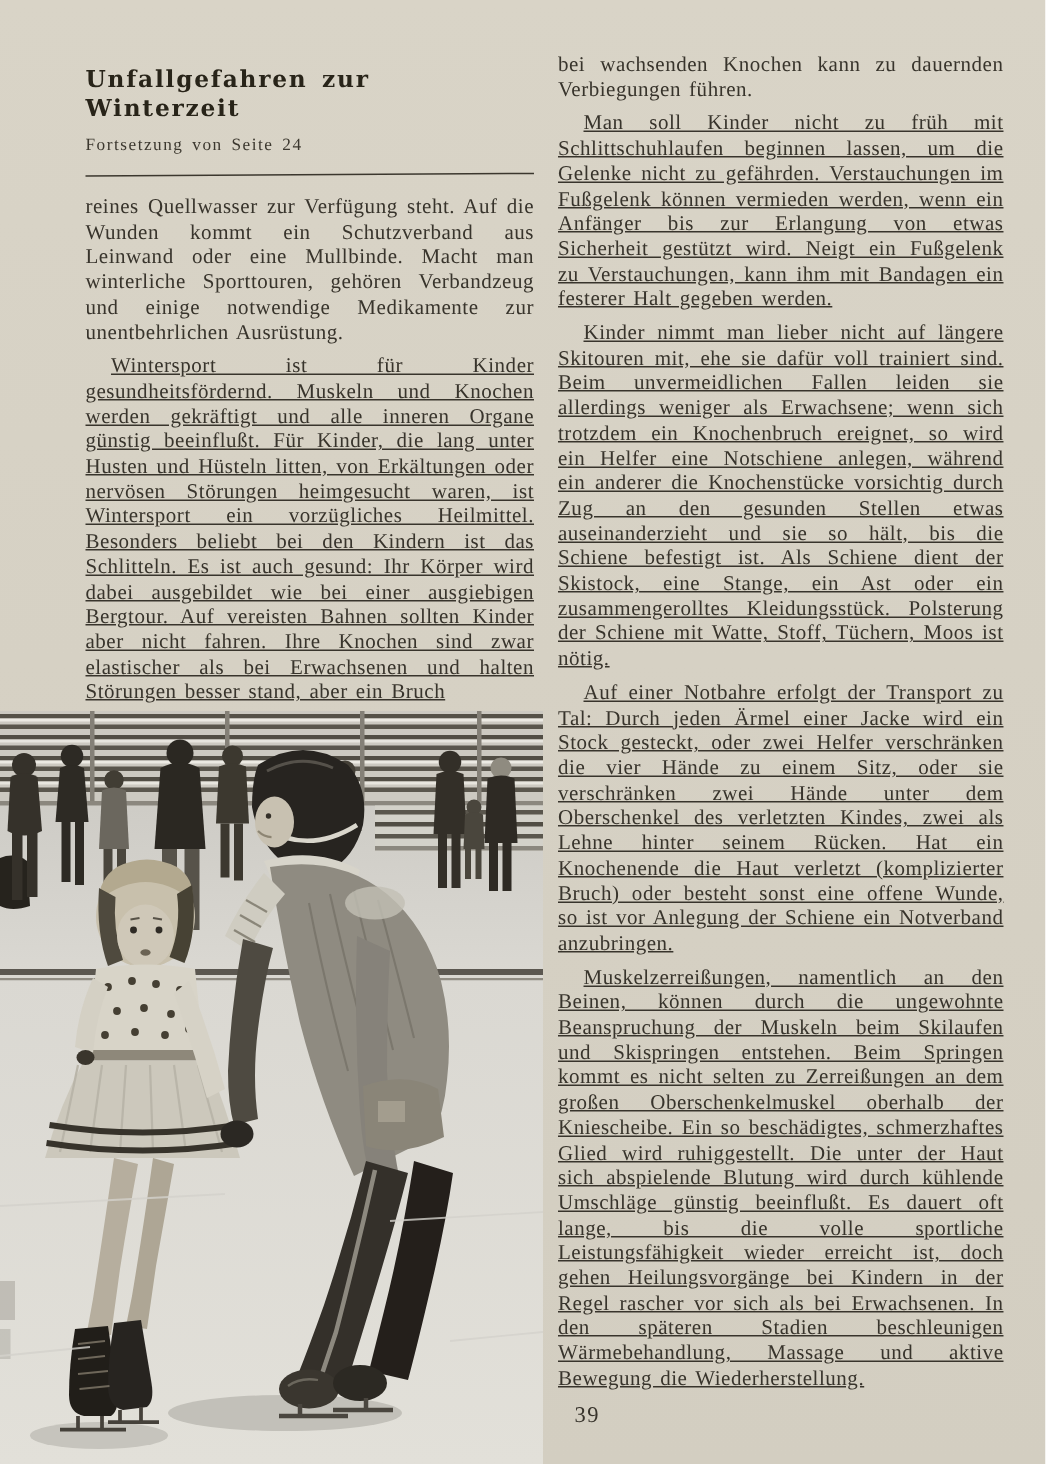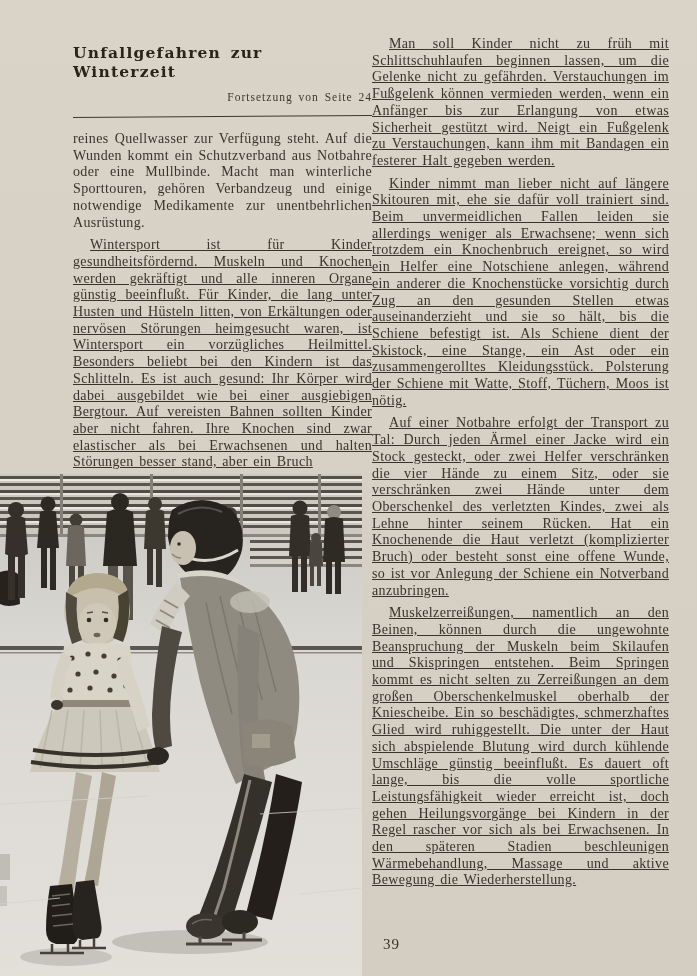--- a/index.html
+++ b/index.html
@@ -4,31 +4,31 @@
 <style>
   html,body{margin:0;padding:0;}
   .page{
     position:relative;
     width:697px;height:976px;
     background:linear-gradient(180deg,#d9d4c7 0%,#d6d1c4 45%,#d3cec1 100%);
     font-family:"Liberation Serif", serif;
     color:#37332c;
     overflow:hidden;
   }
-  .col-left{position:absolute;left:73px;top:43px;width:299px;}
+  .col-left{position:absolute;left:57px;top:43px;width:299px;}
   .col-right{position:absolute;left:372px;top:36px;width:297px;}
   .title{
     font-family:"DejaVu Serif", serif;
     font-size:15.5px;font-weight:bold;
     letter-spacing:1.2px;word-spacing:3px;
     color:#282419;margin:0;
   }
   .subtitle{
     font-size:11.5px;letter-spacing:1px;word-spacing:2px;
-    color:#3c382f;margin-top:10px;text-align:right;
+    color:#3c382f;margin-top:10px;
   }
   .rule{
     height:0;border-top:1.7px solid #3b372e;
     margin-top:13px;transform:rotate(-0.35deg);
   }
   .bodycol p{
     margin:0 0 6px 0;
     font-size:14px;line-height:16.7px;
     text-align:justify;
     letter-spacing:0.35px;word-spacing:1.6px;
@@ -49,21 +49,21 @@
 <body>
 
 <div class="page">
 
   <div class="col-left bodycol">
     <div>
       <h1 class="title">Unfallgefahren zur Winterzeit</h1>
       <div class="subtitle">Fortsetzung von Seite 24</div>
       <div class="rule"></div>
     </div>
-    <p class="first-para">reines Quellwasser zur Verfügung steht. Auf die Wunden kommt ein Schutzverband aus Notbahre oder eine Mullbinde. Macht man winterliche Sporttouren, gehören Verbandzeug und einige notwendige Medikamente zur unentbehrlichen Ausrüstung.</p>
+    <p class="first-para">reines Quellwasser zur Verfügung steht. Auf die Wunden kommt ein Schutzverband aus Leinwand oder eine Mullbinde. Macht man winterliche Sporttouren, gehören Verbandzeug und einige notwendige Medikamente zur unentbehrlichen Ausrüstung.</p>
     <p class="indent">Wintersport ist für Kinder gesundheitsfördernd. Muskeln und Knochen werden gekräftigt und alle inneren Organe günstig beeinflußt. Für Kinder, die lang unter Husten und Hüsteln litten, von Erkältungen oder nervösen Störungen heimgesucht waren, ist Wintersport ein vorzügliches Heilmittel. Besonders beliebt bei den Kindern ist das Schlitteln. Es ist auch gesund: Ihr Körper wird dabei ausgebildet wie bei einer ausgiebigen Bergtour. Auf vereisten Bahnen sollten Kinder aber nicht fahren. Ihre Knochen sind zwar elastischer als bei Erwachsenen und halten Störungen besser stand, aber ein Bruch</p>
   </div>
 
   <div class="photo">
     <svg viewBox="0 0 362 502" preserveAspectRatio="none">
       <defs>
         <linearGradient id="ice" x1="0" y1="0" x2="0" y2="1">
           <stop offset="0" stop-color="#c7c5bf"></stop>
           <stop offset="0.35" stop-color="#dad8d2"></stop>
           <stop offset="1" stop-color="#e2e0d9"></stop>
@@ -270,20 +270,21 @@
       <g stroke="#d4d2cc" stroke-width="1.2" opacity="0.8">
         <path d="M0 330 L150 322"></path>
           <path d="M260 340 L362 334"></path>
           <path d="M0 430 L60 424"></path>
           <path d="M300 420 L362 414"></path>
       </g>
     </svg>
   </div>
 
   <div class="col-right bodycol">
+    <p>bei wachsenden Knochen kann zu dauernden Verbiegungen führen.</p>
     <p class="indent">Man soll Kinder nicht zu früh mit Schlittschuhlaufen beginnen lassen, um die Gelenke nicht zu gefährden. Verstauchungen im Fußgelenk können vermieden werden, wenn ein Anfänger bis zur Erlangung von etwas Sicherheit gestützt wird. Neigt ein Fußgelenk zu Verstauchungen, kann ihm mit Bandagen ein festerer Halt gegeben werden.</p>
     <p class="indent">Kinder nimmt man lieber nicht auf längere Skitouren mit, ehe sie dafür voll trainiert sind. Beim unvermeidlichen Fallen leiden sie allerdings weniger als Erwachsene; wenn sich trotzdem ein Knochenbruch ereignet, so wird ein Helfer eine Notschiene anlegen, während ein anderer die Knochenstücke vorsichtig durch Zug an den gesunden Stellen etwas auseinanderzieht und sie so hält, bis die Schiene befestigt ist. Als Schiene dient der Skistock, eine Stange, ein Ast oder ein zusammengerolltes Kleidungsstück. Polsterung der Schiene mit Watte, Stoff, Tüchern, Moos ist nötig.</p>
     <p class="indent">Auf einer Notbahre erfolgt der Transport zu Tal: Durch jeden Ärmel einer Jacke wird ein Stock gesteckt, oder zwei Helfer verschränken die vier Hände zu einem Sitz, oder sie verschränken zwei Hände unter dem Oberschenkel des verletzten Kindes, zwei als Lehne hinter seinem Rücken. Hat ein Knochenende die Haut verletzt (komplizierter Bruch) oder besteht sonst eine offene Wunde, so ist vor Anlegung der Schiene ein Notverband anzubringen.</p>
     <p class="indent">Muskelzerreißungen, namentlich an den Beinen, können durch die ungewohnte Beanspruchung der Muskeln beim Skilaufen und Skispringen entstehen. Beim Springen kommt es nicht selten zu Zerreißungen an dem großen Oberschenkelmuskel oberhalb der Kniescheibe. Ein so beschädigtes, schmerzhaftes Glied wird ruhiggestellt. Die unter der Haut sich abspielende Blutung wird durch kühlende Umschläge günstig beeinflußt. Es dauert oft lange, bis die volle sportliche Leistungsfähigkeit wieder erreicht ist, doch gehen Heilungsvorgänge bei Kindern in der Regel rascher vor sich als bei Erwachsenen. In den späteren Stadien beschleunigen Wärmebehandlung, Massage und aktive Bewegung die Wiederherstellung.</p>
   </div>
 
   <div class="pagenum">39</div>
 
 </div>
 

